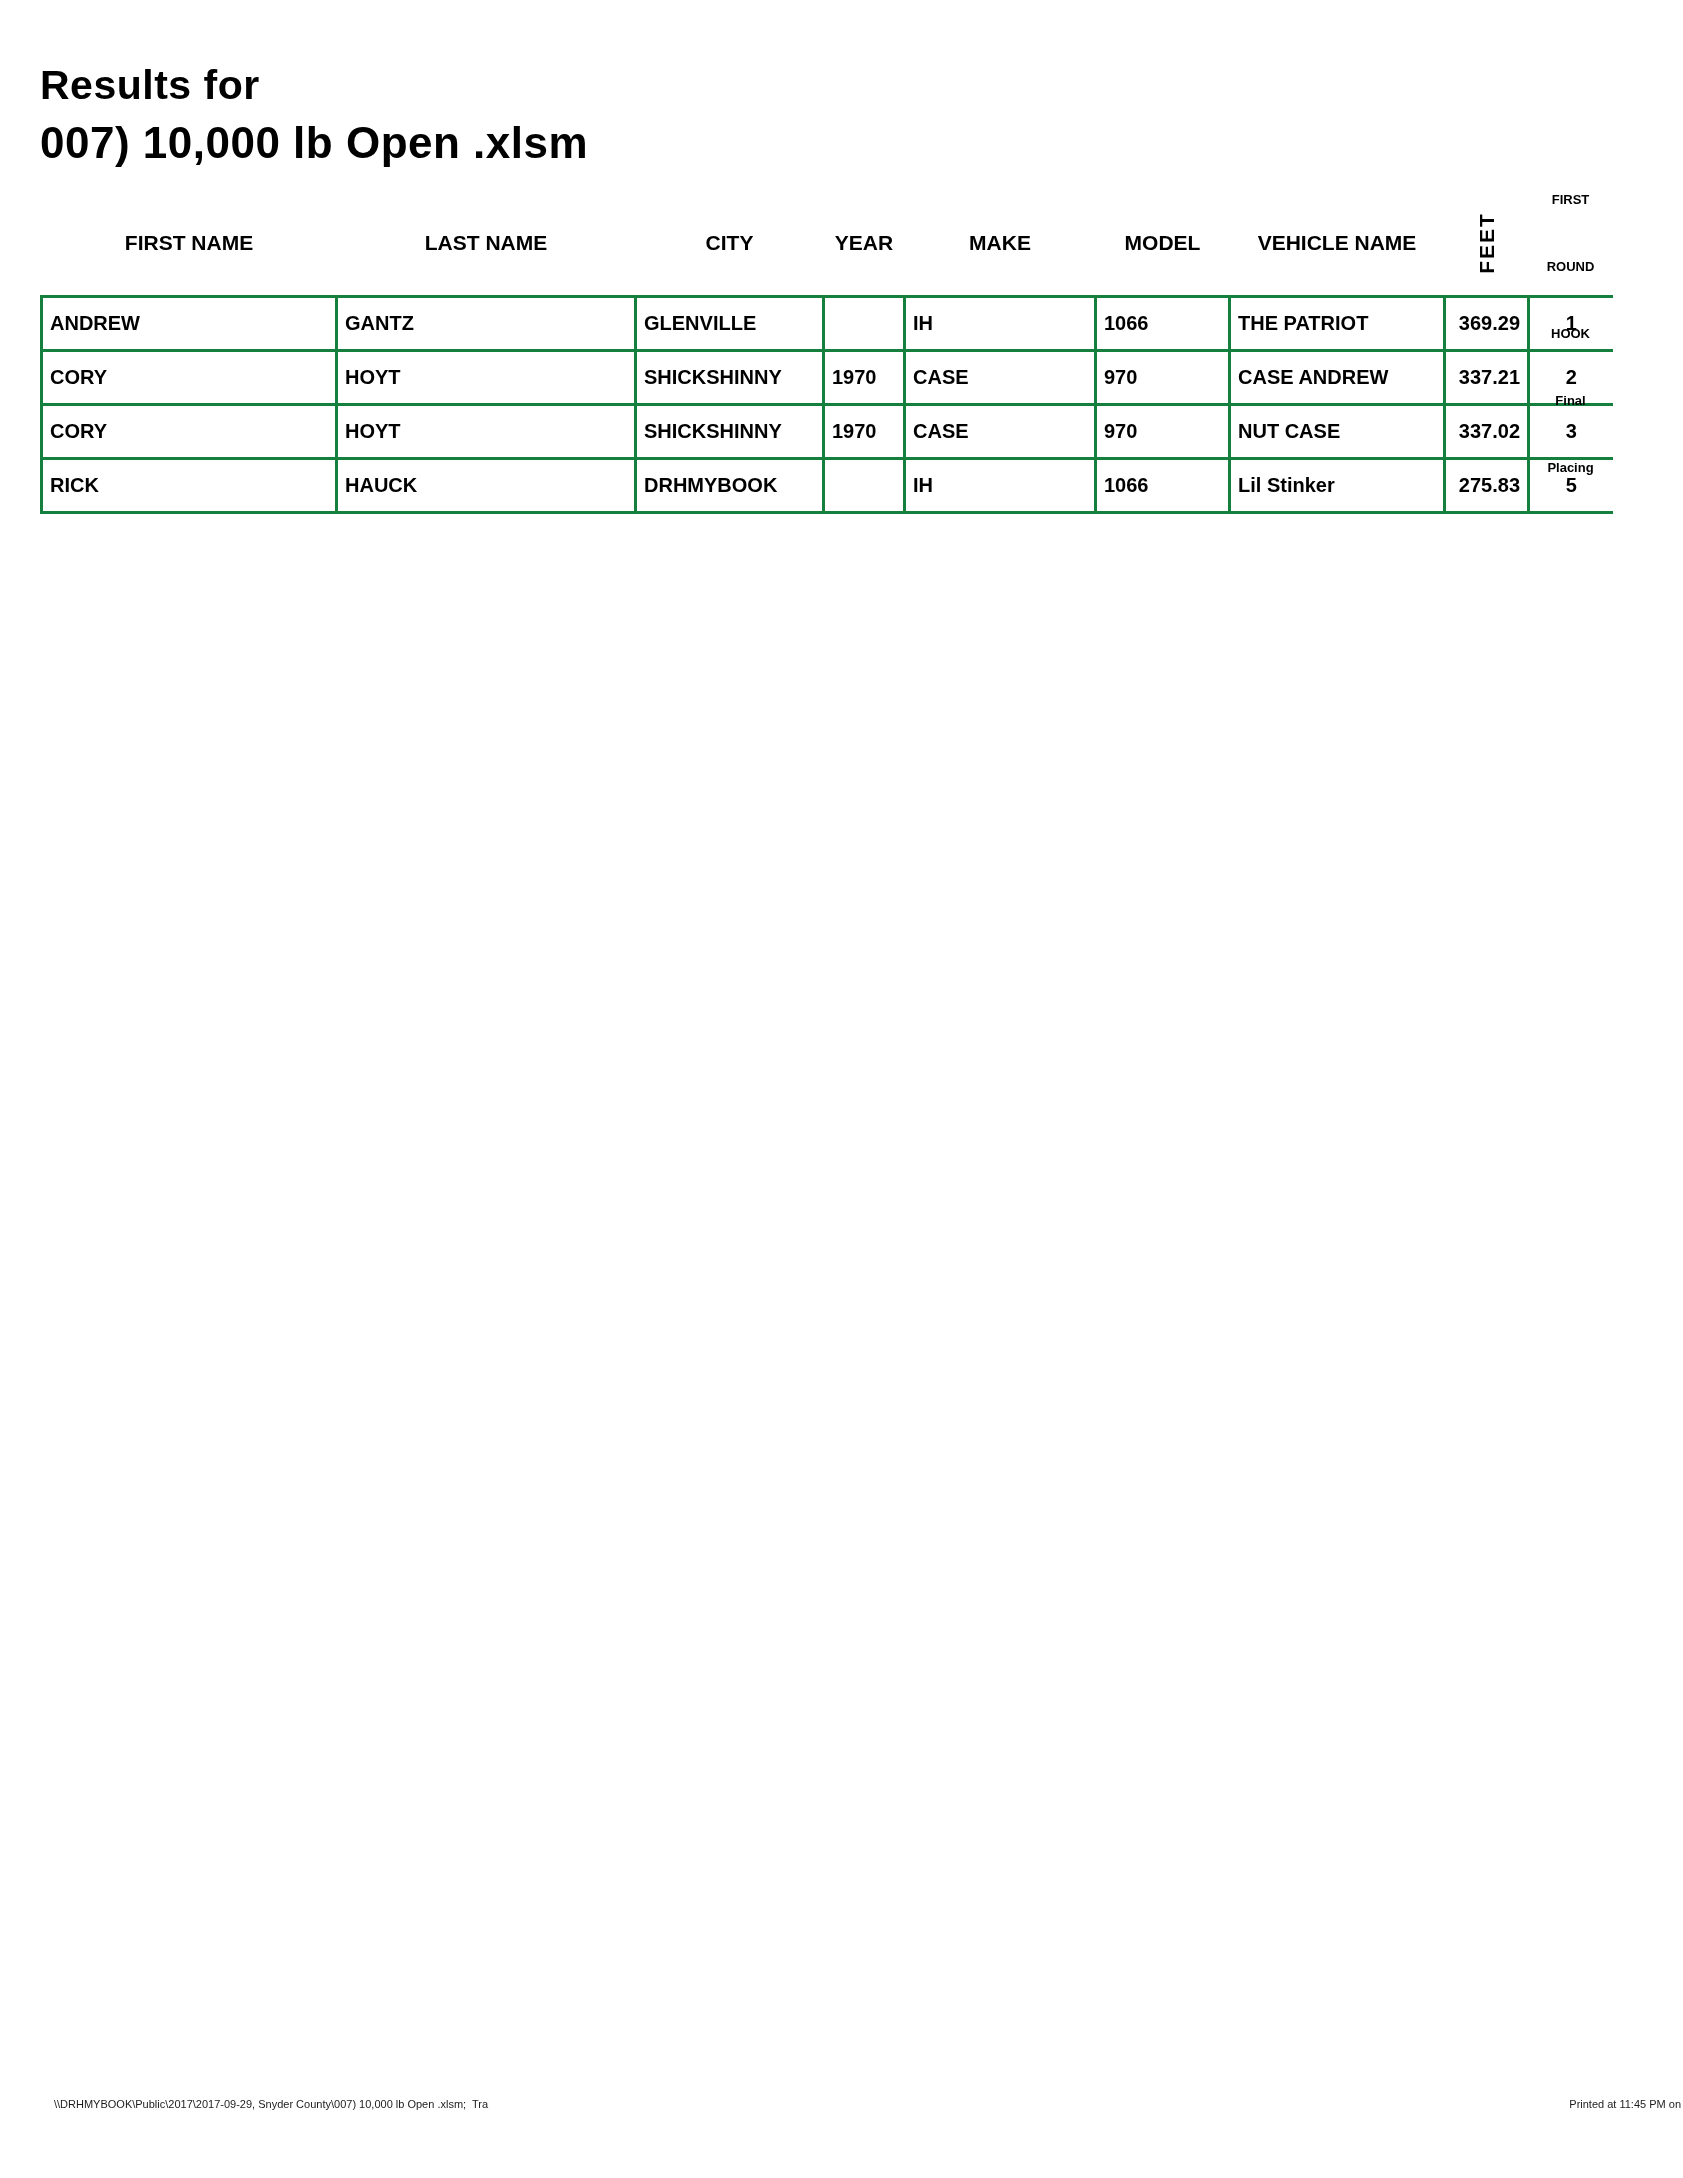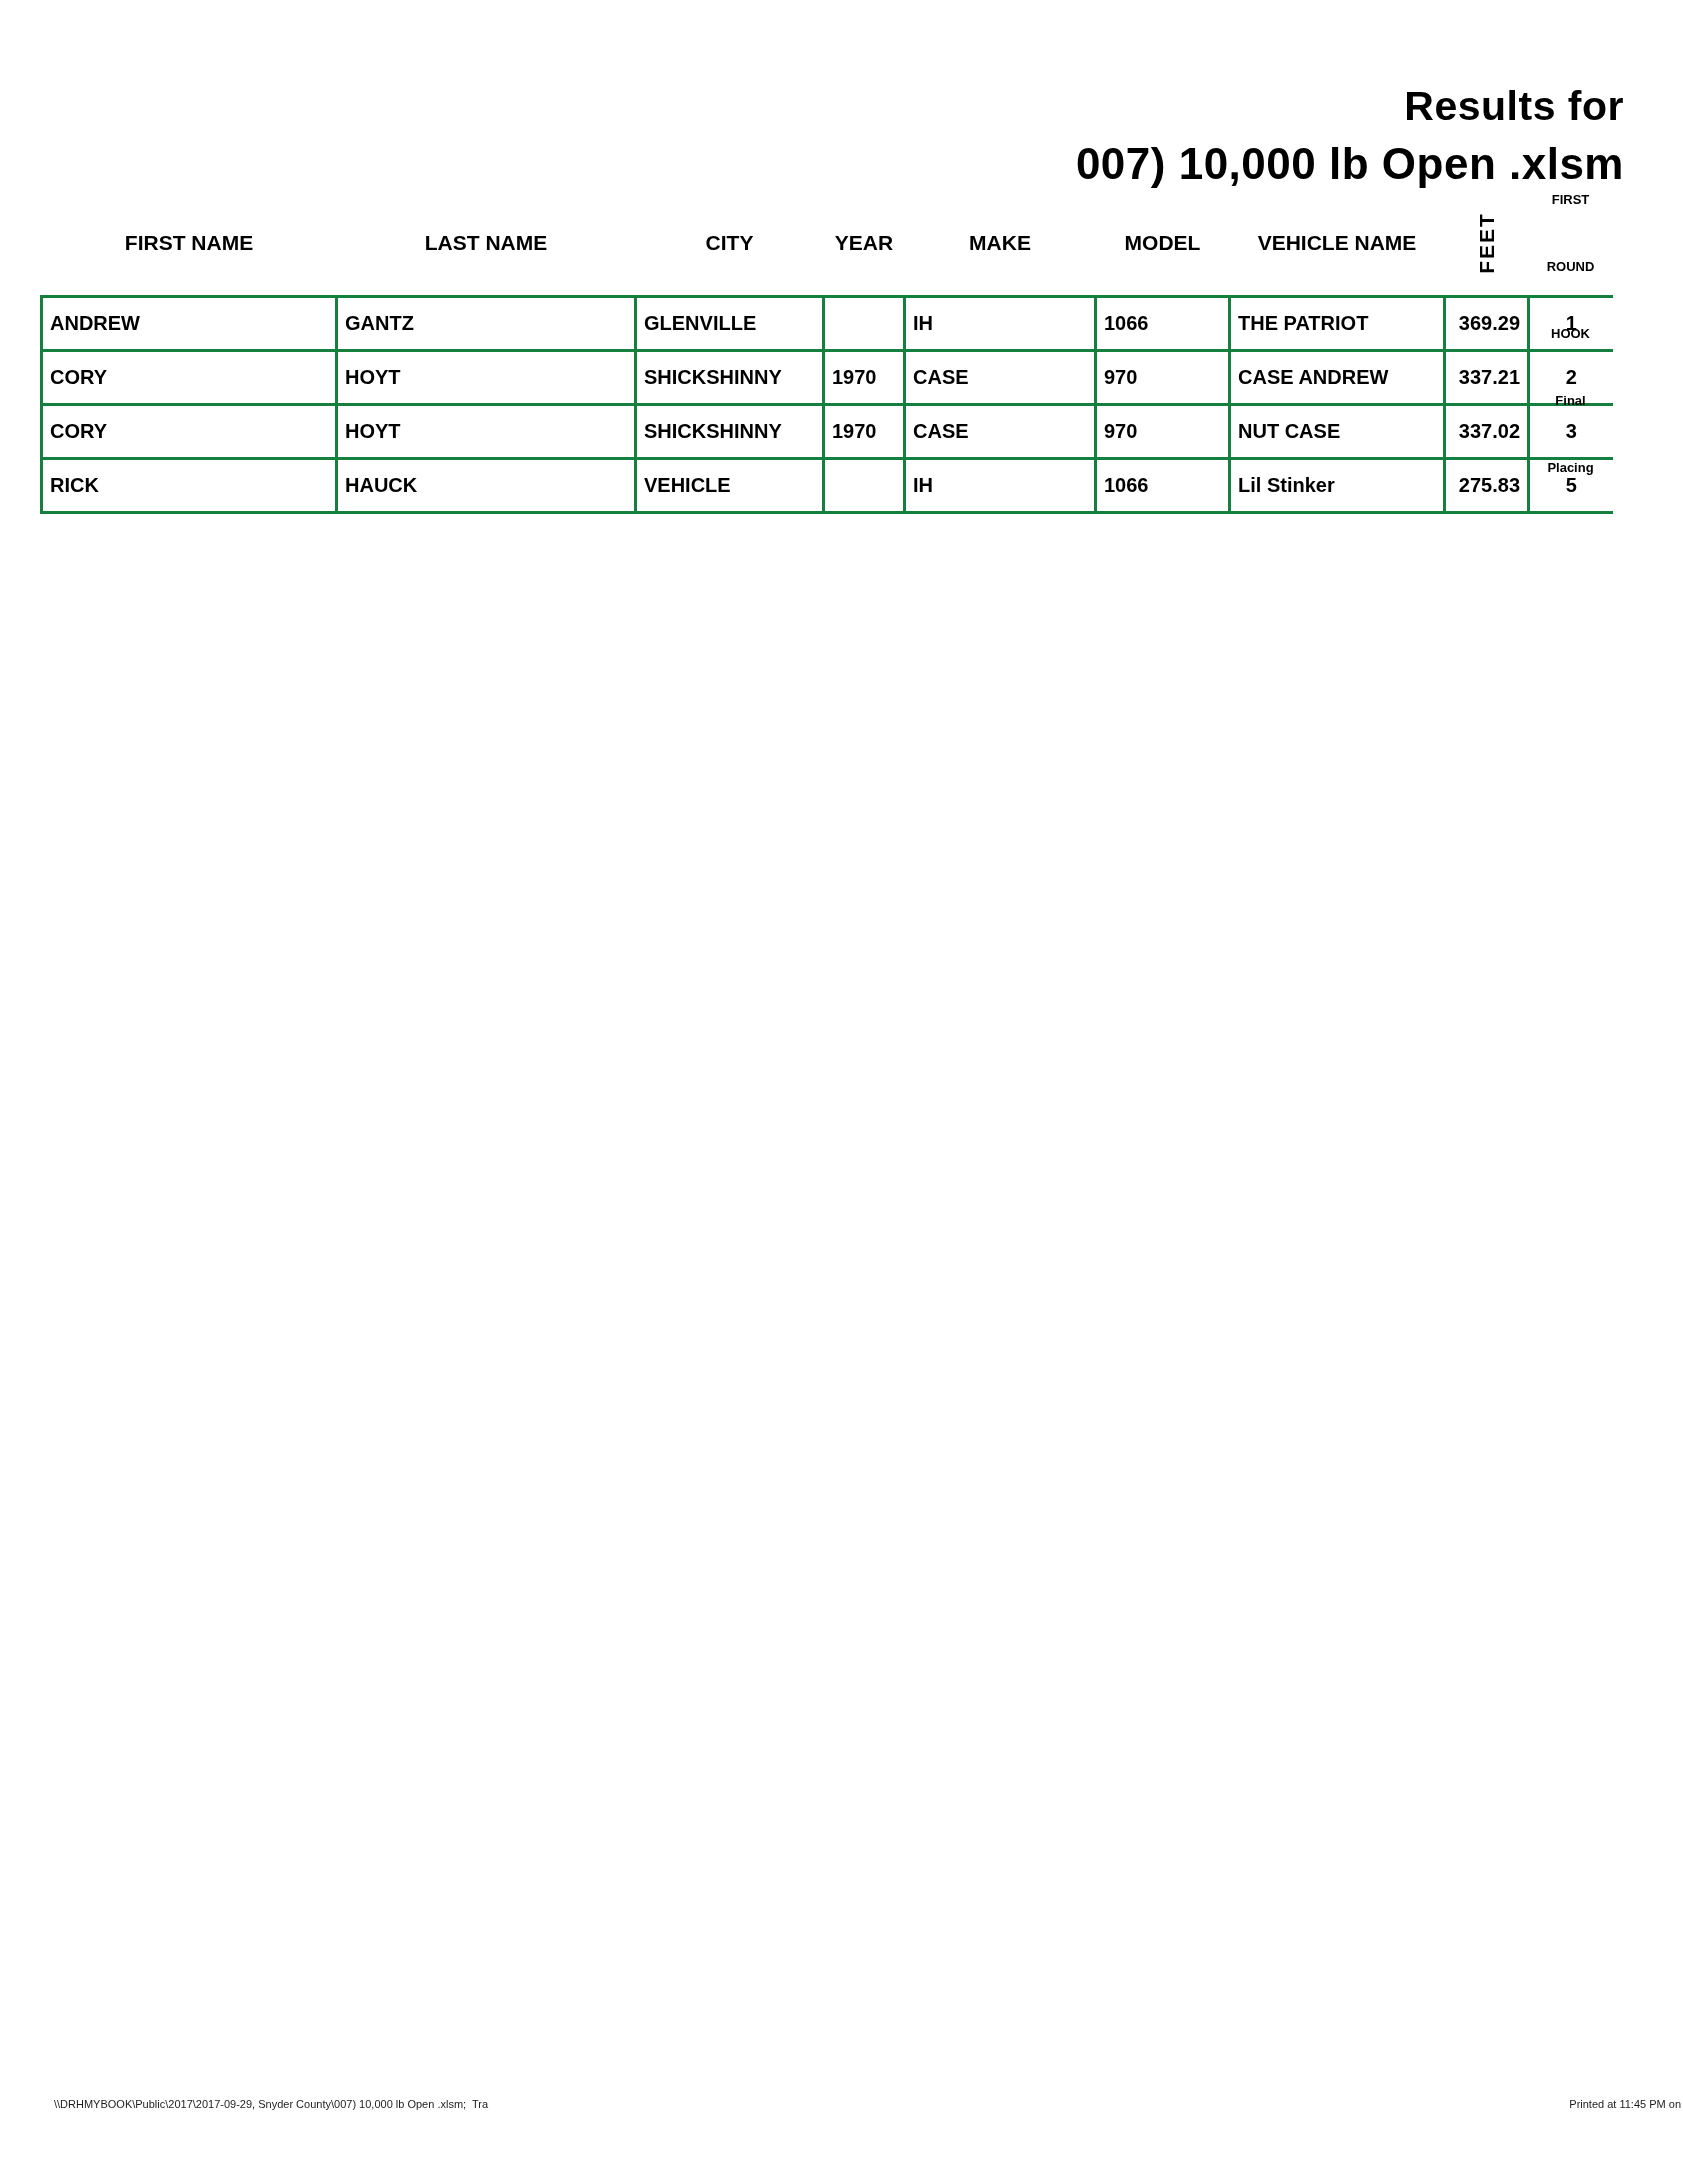--- a/index.html
+++ b/index.html
@@ -7,22 +7,21 @@
   body {
     width: 1683px; height: 2178px;
     position: relative;
     font-family: "Liberation Sans", sans-serif;
     color: #000;
     overflow: hidden;
   }
   .title-wrap {
     position: absolute;
     left: 40px; top: 59px; width: 1584px;
-    text-align: right;
-    margin-top: 21px;
+    text-align: left;
   }
   .title-line1 {
     font-size: 41px; font-weight: bold; letter-spacing: 0.5px;
     line-height: 53px;
   }
   .title-line2 {
     font-size: 44px; font-weight: bold; letter-spacing: 0.5px;
     line-height: 61px;
   }
   table.results {
@@ -160,21 +159,21 @@
         <td class="c3">1970</td>
         <td class="c4">CASE</td>
         <td class="c5">970</td>
         <td class="c6">NUT CASE</td>
         <td class="c7">337.02</td>
         <td class="c8">3</td>
       </tr>
       <tr>
         <td class="c0">RICK</td>
         <td class="c1">HAUCK</td>
-        <td class="c2">VEHICLE</td>
+        <td class="c2">DRHMYBOOK</td>
         <td class="c3"></td>
         <td class="c4">IH</td>
         <td class="c5">1066</td>
         <td class="c6">Lil Stinker</td>
         <td class="c7">275.83</td>
         <td class="c8">5</td>
       </tr>
     </tbody>
 </table>
 

